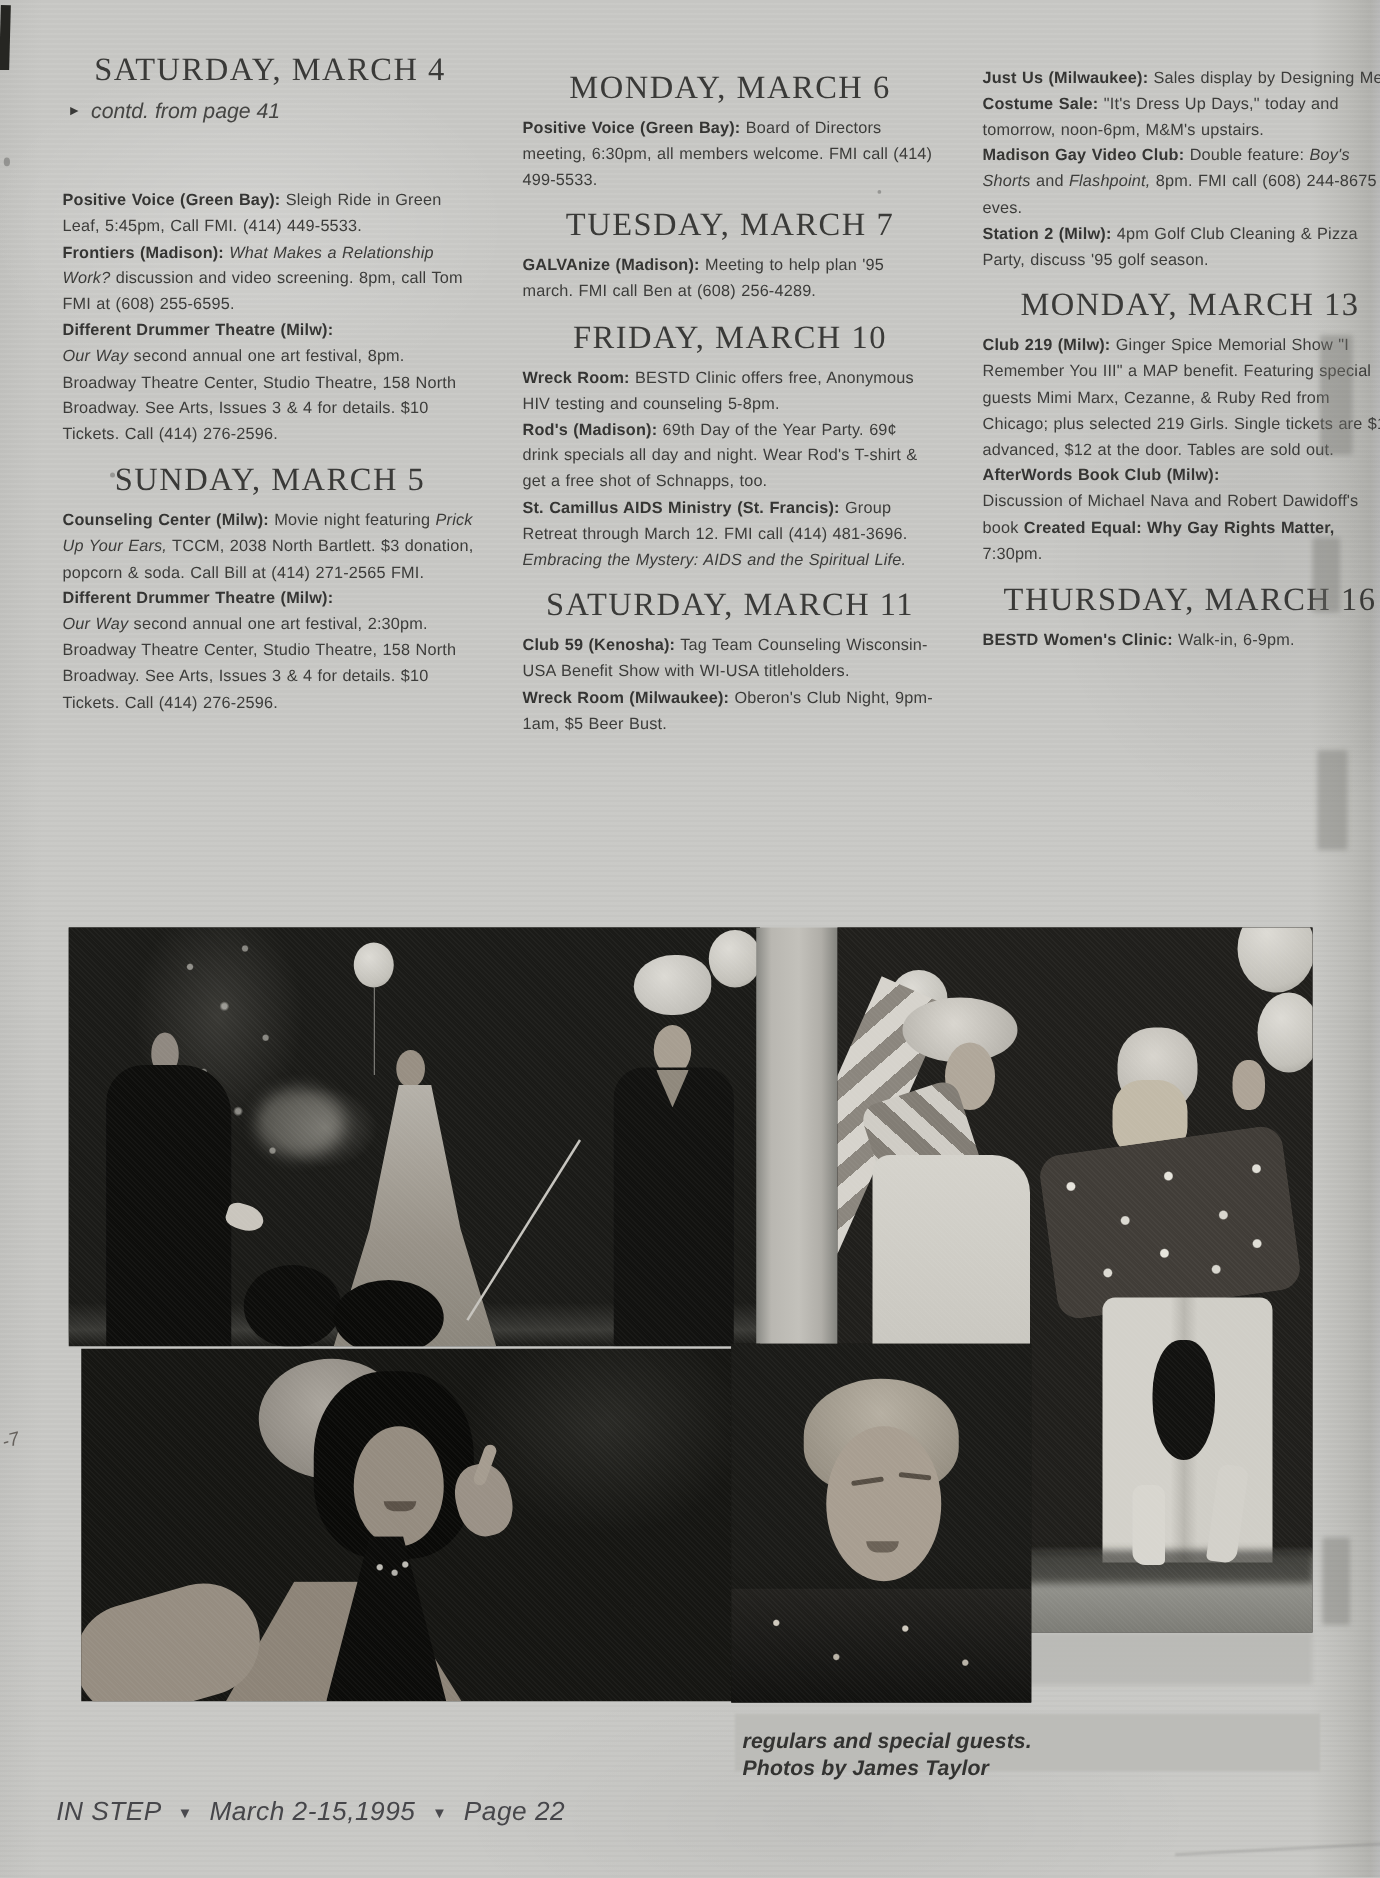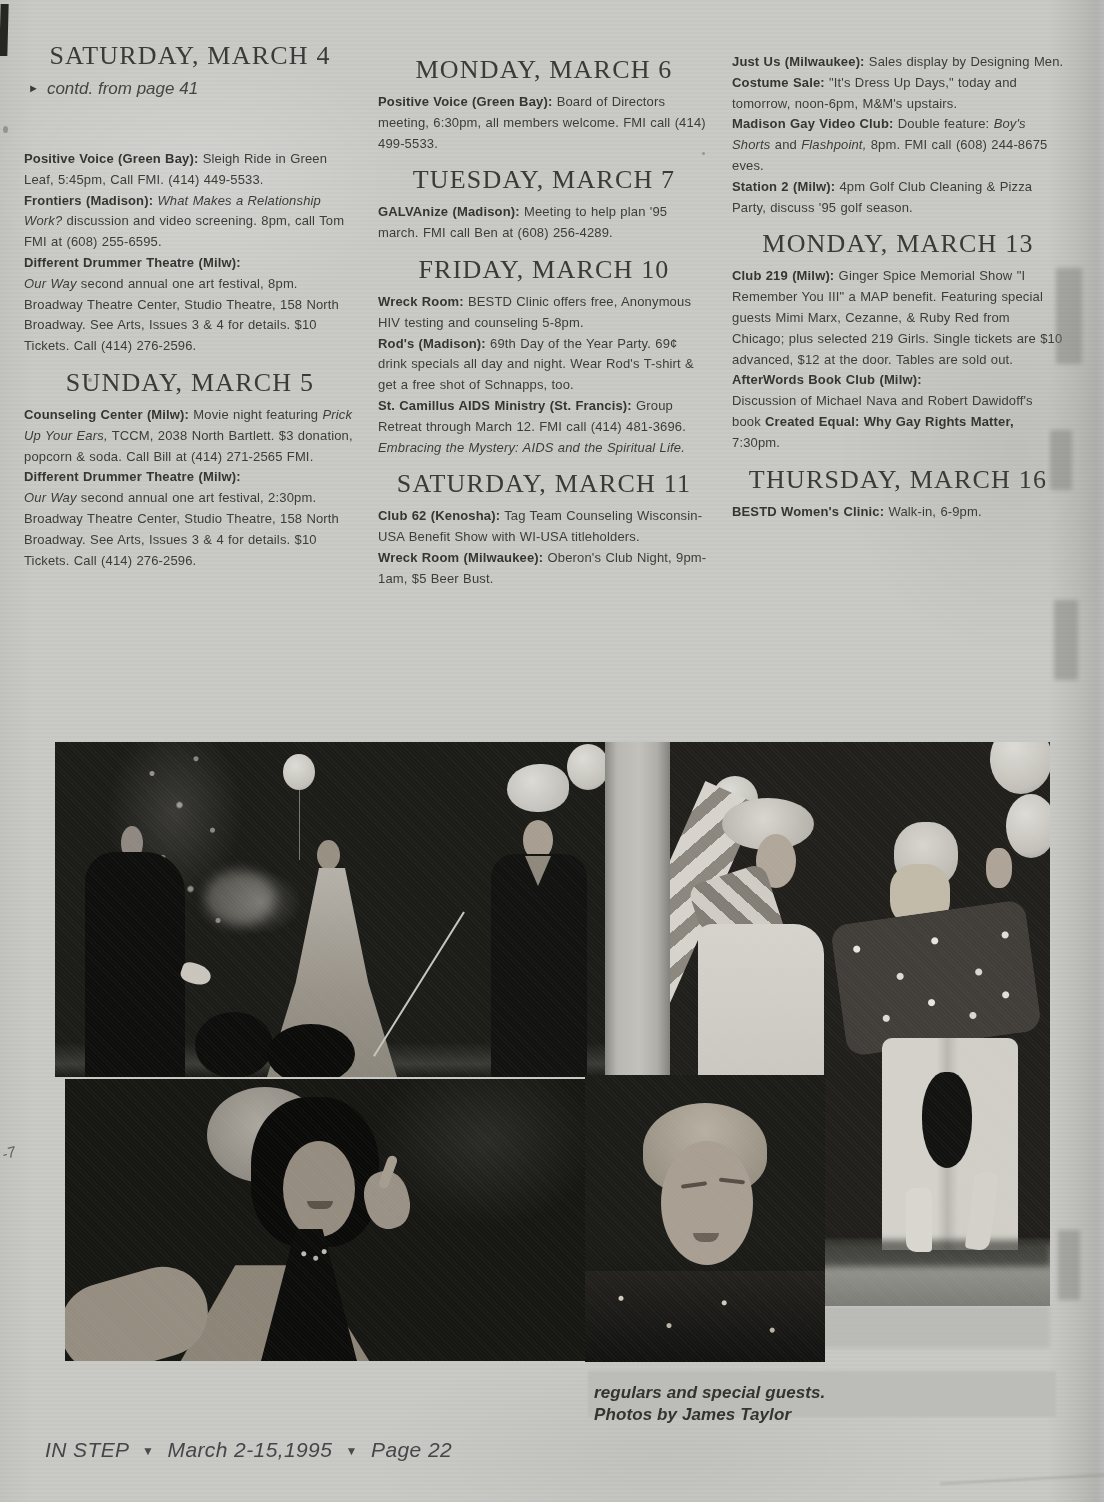--- a/index.html
+++ b/index.html
@@ -13,22 +13,22 @@
     background:
       repeating-linear-gradient(0deg, rgba(0,0,0,0.015) 0 2px, rgba(255,255,255,0.01) 2px 4px),
       radial-gradient(ellipse 300px 200px at 18% 12%, rgba(255,255,255,0.18), transparent 70%),
       radial-gradient(ellipse 260px 300px at 92% 30%, rgba(0,0,0,0.05), transparent 70%),
       radial-gradient(ellipse 400px 160px at 60% 97%, rgba(0,0,0,0.04), transparent 75%),
       linear-gradient(90deg, #c2c2bf 0px, #c9c9c6 34px, #c9c9c6 1048px, #bdbdb9 1078px, #b3b3af 1096px, #bababa 1104px),
       #c7c7c4;
   }
   
   .columns{
-    position:absolute;left:24px;top:42px;width:1040px;
-    display:grid;grid-template-columns:332px 332px 332px;column-gap:22px;
+    position:absolute;left:50px;top:42px;width:1040px;
+    display:grid;grid-template-columns:332px 332px 332px;column-gap:36px;
   }
   .column{min-width:0;}
   .column.c2{padding-top:14px;}
   .column.c3{padding-top:10px;}
   h2.day-heading{
     font-family:"Liberation Serif","DejaVu Serif",serif;
     font-size:26px;line-height:28px;font-weight:500;
     letter-spacing:1.2px;text-align:center;color:#3a3a38;
     margin:12px 0 8px 0;white-space:nowrap;
   }
@@ -104,21 +104,21 @@
     <div class="column c2">
         <h2 class="day-heading">MONDAY, MARCH 6</h2>
         <p class="event"><span class="run-b">Positive Voice (Green Bay):</span><span class="run-r"> Board of Directors meeting, 6:30pm, all members welcome. FMI call (414) 499-5533.</span></p>
         <h2 class="day-heading">TUESDAY, MARCH 7</h2>
         <p class="event"><span class="run-b">GALVAnize (Madison):</span><span class="run-r"> Meeting to help plan '95 march. FMI call Ben at (608) 256-4289.</span></p>
         <h2 class="day-heading">FRIDAY, MARCH 10</h2>
         <p class="event"><span class="run-b">Wreck Room:</span><span class="run-r"> BESTD Clinic offers free, Anonymous HIV testing and counseling 5-8pm.</span></p>
         <p class="event"><span class="run-b">Rod's (Madison):</span><span class="run-r"> 69th Day of the Year Party. 69¢ drink specials all day and night. Wear Rod's T-shirt &amp; get a free shot of Schnapps, too.</span></p>
         <p class="event"><span class="run-b">St. Camillus AIDS Ministry (St. Francis):</span><span class="run-r"> Group Retreat through March 12. FMI call (414) 481-3696. </span><span class="run-i">Embracing the Mystery: AIDS and the Spiritual Life.</span></p>
         <h2 class="day-heading">SATURDAY, MARCH 11</h2>
-        <p class="event"><span class="run-b">Club 62 (Kenosha):</span><span class="run-r"> Tag Team Counseling Wisconsin-USA Benefit Show with WI-USA titleholders.</span></p>
+        <p class="event"><span class="run-b">Club 59 (Kenosha):</span><span class="run-r"> Tag Team Counseling Wisconsin-USA Benefit Show with WI-USA titleholders.</span></p>
         <p class="event"><span class="run-b">Wreck Room (Milwaukee):</span><span class="run-r"> Oberon's Club Night, 9pm-1am, $5 Beer Bust.</span></p>
       </div>
     <div class="column c3">
         <p class="event"><span class="run-b">Just Us (Milwaukee):</span><span class="run-r"> Sales display by Designing Men.</span></p>
         <p class="event"><span class="run-b">Costume Sale:</span><span class="run-r"> "It's Dress Up Days," today and tomorrow, noon-6pm, M&amp;M's upstairs.</span></p>
         <p class="event"><span class="run-b">Madison Gay Video Club:</span><span class="run-r"> Double feature: </span><span class="run-i">Boy's Shorts</span><span class="run-r"> and </span><span class="run-i">Flashpoint,</span><span class="run-r"> 8pm. FMI call (608) 244-8675 eves.</span></p>
         <p class="event"><span class="run-b">Station 2 (Milw):</span><span class="run-r"> 4pm Golf Club Cleaning &amp; Pizza Party, discuss '95 golf season.</span></p>
         <h2 class="day-heading">MONDAY, MARCH 13</h2>
         <p class="event"><span class="run-b">Club 219 (Milw):</span><span class="run-r"> Ginger Spice Memorial Show "I Remember You III" a MAP benefit. Featuring special guests Mimi Marx, Cezanne, &amp; Ruby Red from Chicago; plus selected 219 Girls. Single tickets are $10 advanced, $12 at the door. Tables are sold out.</span></p>
         <p class="event"><span class="run-b">AfterWords Book Club (Milw):</span><br><span class="run-r">Discussion of Michael Nava and Robert Dawidoff's book </span><span class="run-b">Created Equal: Why Gay Rights Matter,</span><span class="run-r"> 7:30pm.</span></p>

